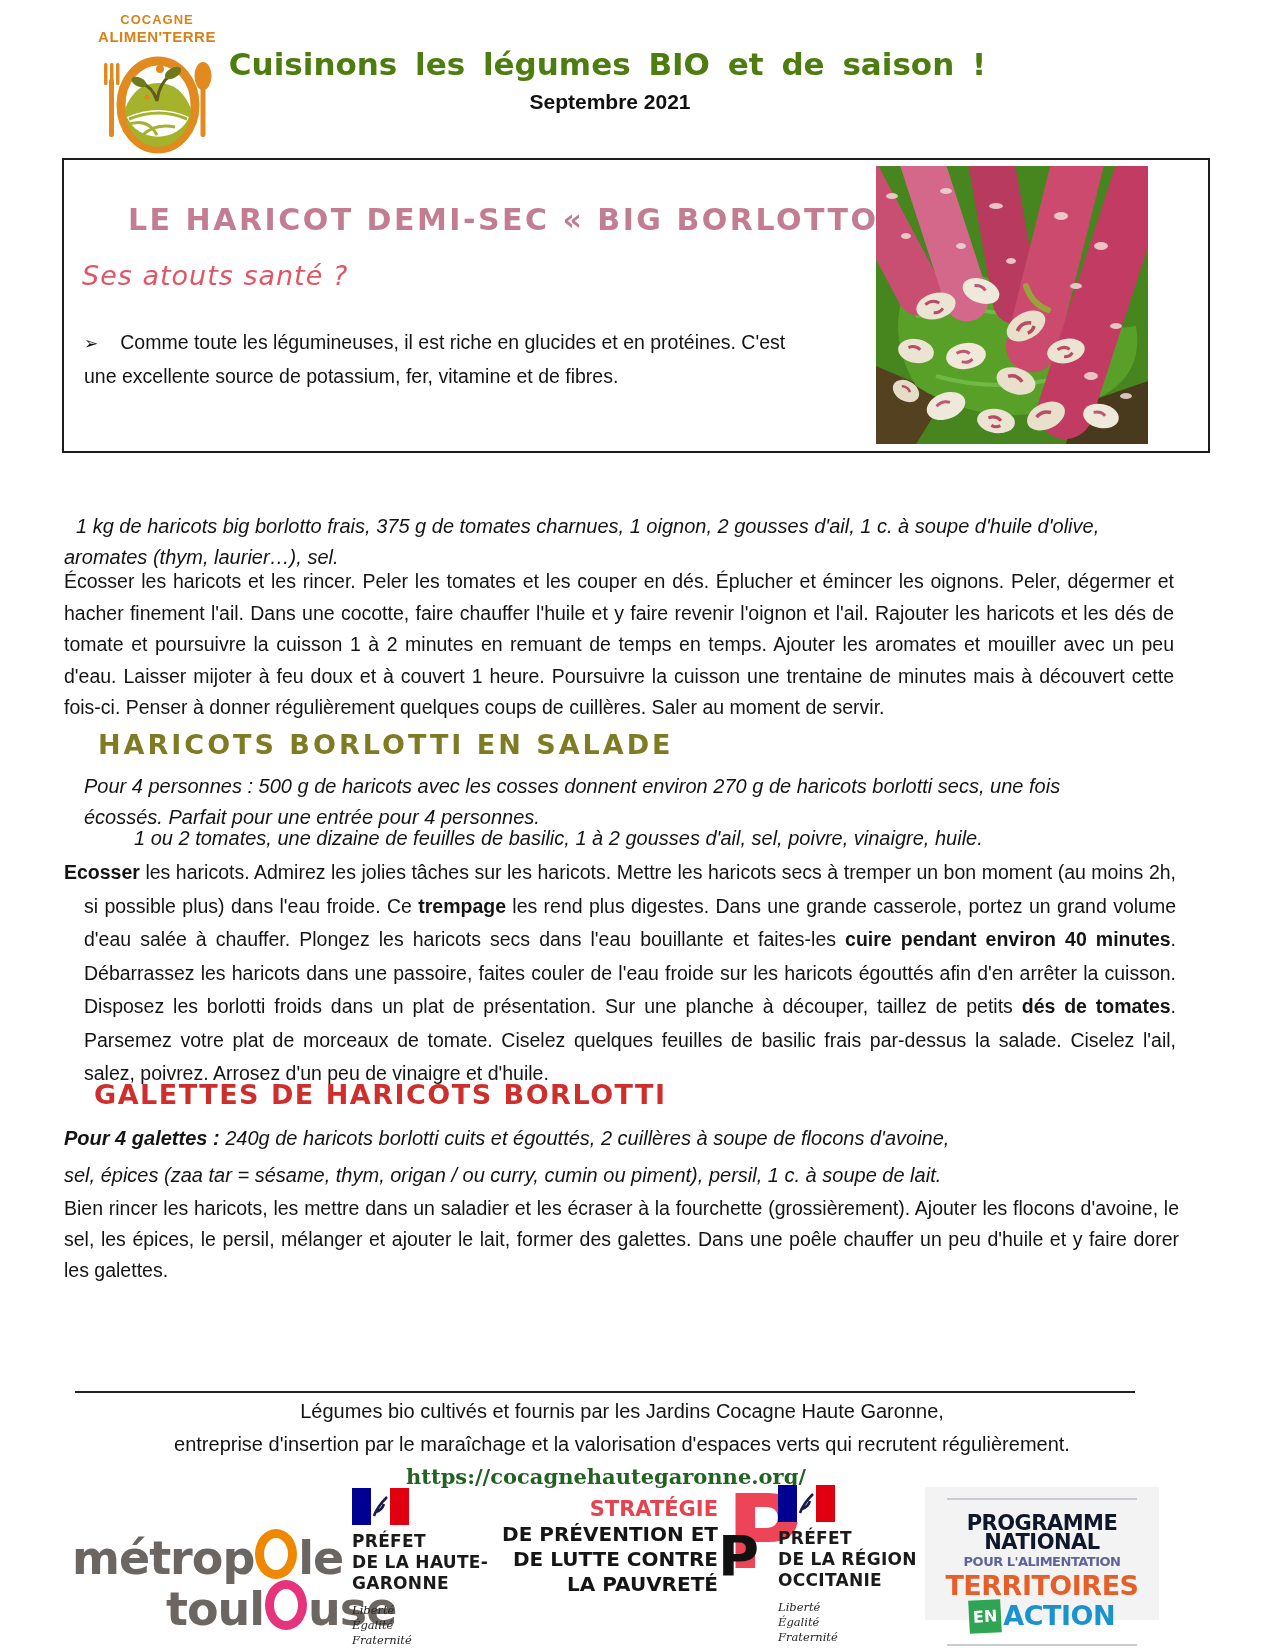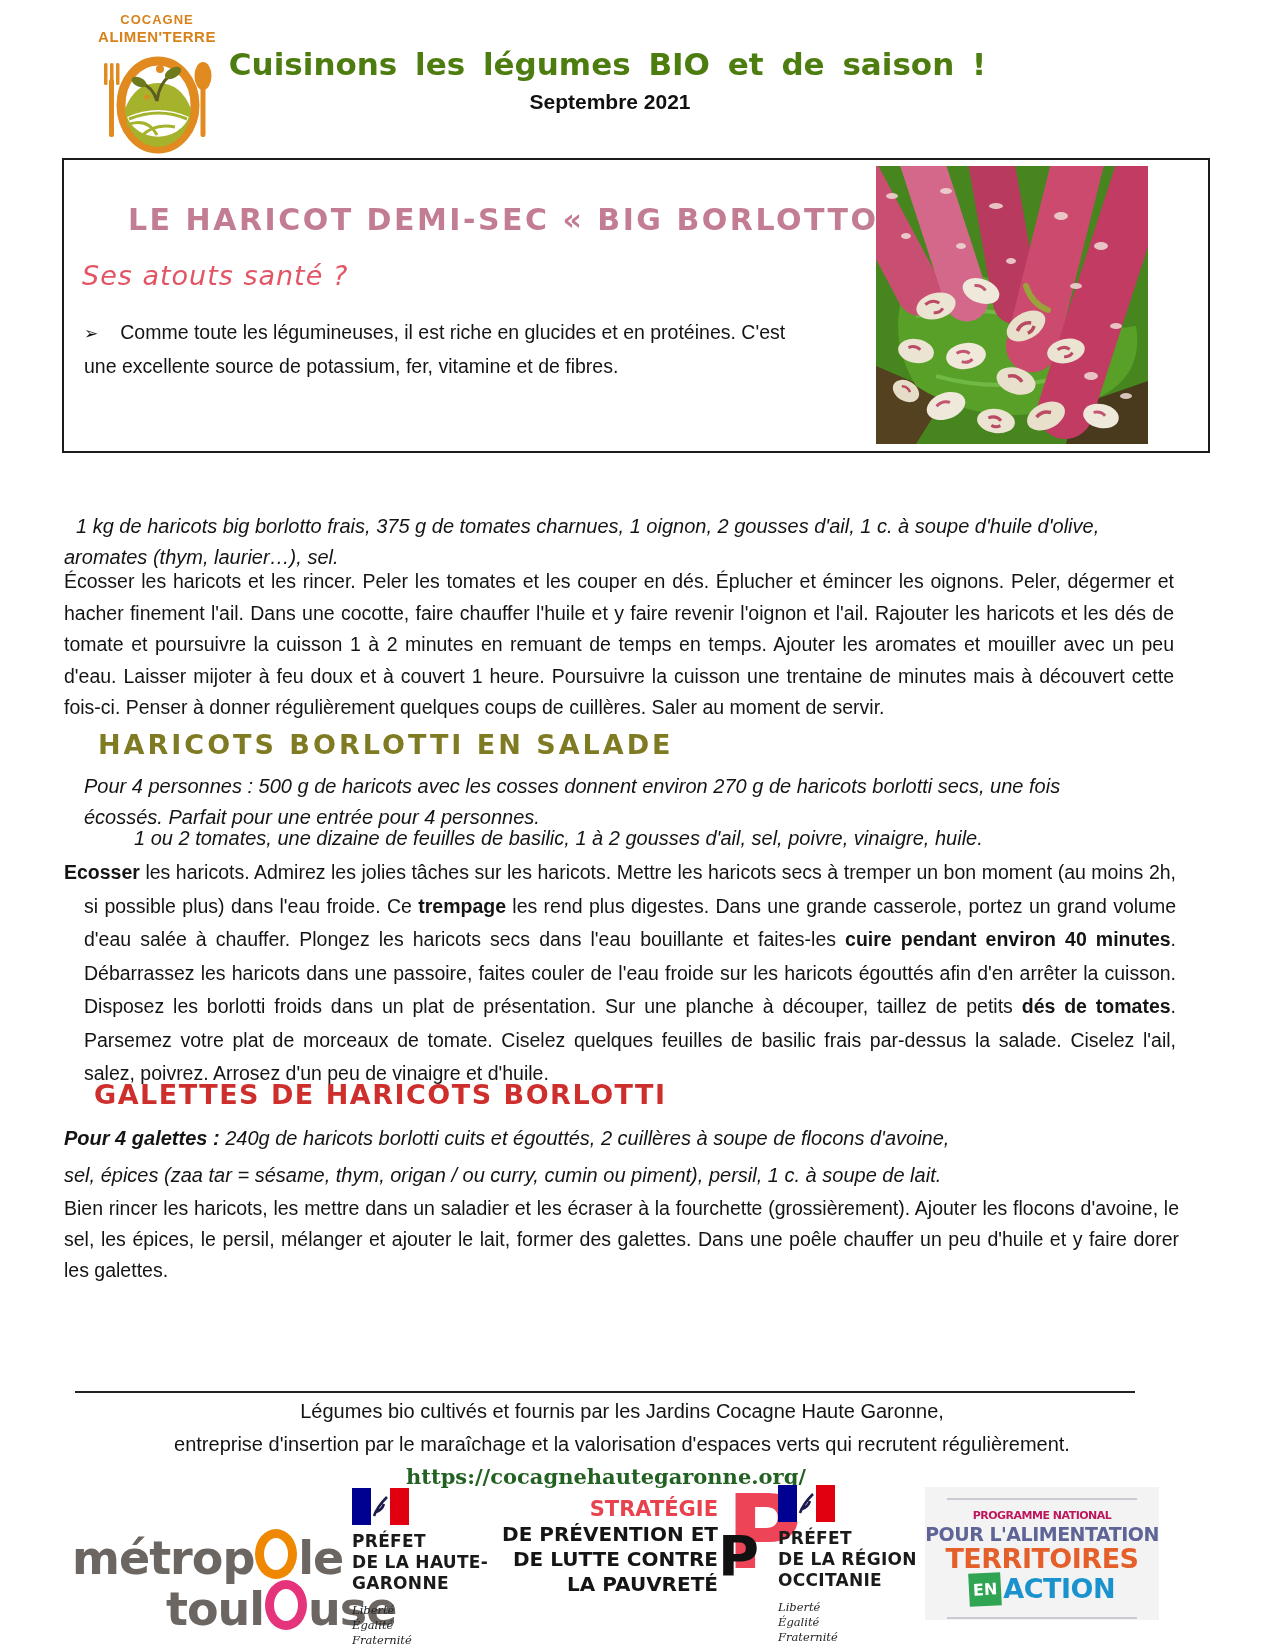--- a/index.html
+++ b/index.html
@@ -20,21 +20,21 @@
     font-size:31px; font-weight:bold; color:#4d7c0f; word-spacing:7px;}
   .page-date{left:0; top:90px; width:1220px; text-align:center;
     font-size:21px; font-weight:bold; color:#111;}
 
   
   .intro-box{left:62px; top:158px; width:1144px; height:291px; border:2px solid #1c1c1c;}
   .box-title{left:64px; top:42px; font-family:"DejaVu Sans", sans-serif;
     font-size:30px; font-weight:bold; color:#c27d93; letter-spacing:2.5px;}
   .box-question{left:18px; top:100px; font-style:italic; font-size:27px;
     color:#e25565; letter-spacing:1px; font-family:"DejaVu Sans", sans-serif;}
-  .box-bullet{left:20px; top:156px; width:732px; font-size:19.5px; line-height:32px; color:#141414;}
+  .box-bullet{left:20px; top:166px; width:732px; font-size:19.5px; line-height:32px; color:#141414;}
   .bullet-arrow{display:inline-block; padding-right:22px; font-size:17px;}
   .box-photo{left:812px; top:6px; width:272px; height:278px;}
 
   
   .sec-title{font-family:"DejaVu Sans", sans-serif; font-weight:bold;}
   .sec1-title{left:92px; top:472px; font-size:28px; color:#d9565e; letter-spacing:1.5px;}
   .sec1-suffix{font-weight:normal; font-size:26px; color:#e2757a; letter-spacing:0; margin-left:12px;}
   .sec2-title{left:98px; top:729px; font-size:27px; color:#7f7b22; letter-spacing:3px;}
   .sec3-title{left:94px; top:1079px; font-size:27px; color:#ce2f2d; letter-spacing:1.5px;}
 
@@ -84,22 +84,22 @@
   .strat-p .p-red{position:absolute; left:0; top:-12px; font-family:"DejaVu Sans", sans-serif;
     font-weight:bold; font-size:104px; line-height:104px; color:#ee4458;}
   .strat-p .p-black{position:absolute; left:-8px; top:36px; font-family:"DejaVu Sans", sans-serif;
     font-weight:bold; font-size:56px; line-height:56px; color:#111;}
 
   .logo-pna{left:925px; top:1487px; width:234px; height:133px; background:#f3f3f4; text-align:center;
     font-family:"DejaVu Sans", sans-serif;}
   .pna-rule{margin:0 22px; border-top:2px solid #c8ccd2; height:0;}
   .pna-rule-top{margin-top:11px;}
   .pna-rule-bottom{margin-top:9px;}
-  .pna-l1{margin-top:6px; font-size:11px; line-height:19px; font-weight:bold; color:#be185d; letter-spacing:-0.5px;}
-  .pna-l2{font-size:19px; line-height:19px; font-weight:bold; color:#5e6596; letter-spacing:-0.5px;}
+  .pna-l1{margin-top:14px; font-size:21px; line-height:19px; font-weight:bold; color:#0f172a; letter-spacing:-0.5px;}
+  .pna-l2{font-size:13px; line-height:19px; font-weight:bold; color:#5e6596; letter-spacing:-0.5px;}
   .pna-terr{font-size:27px; line-height:30px; font-weight:bold; color:#e55f2b; letter-spacing:-0.5px;}
   .pna-row{line-height:30px; margin-top:-1px;}
   .pna-en{display:inline-block; background:#2fa452; color:#fff; font-weight:bold; font-size:16px;
     padding:2px 4px 1px 4px; transform:rotate(-3deg); vertical-align:3px; margin-right:2px;}
   .pna-action{font-size:27px; font-weight:bold; color:#1a92ce; letter-spacing:-0.5px;}
 </style>
 </head>
 <body>
 
 <div class="page">

